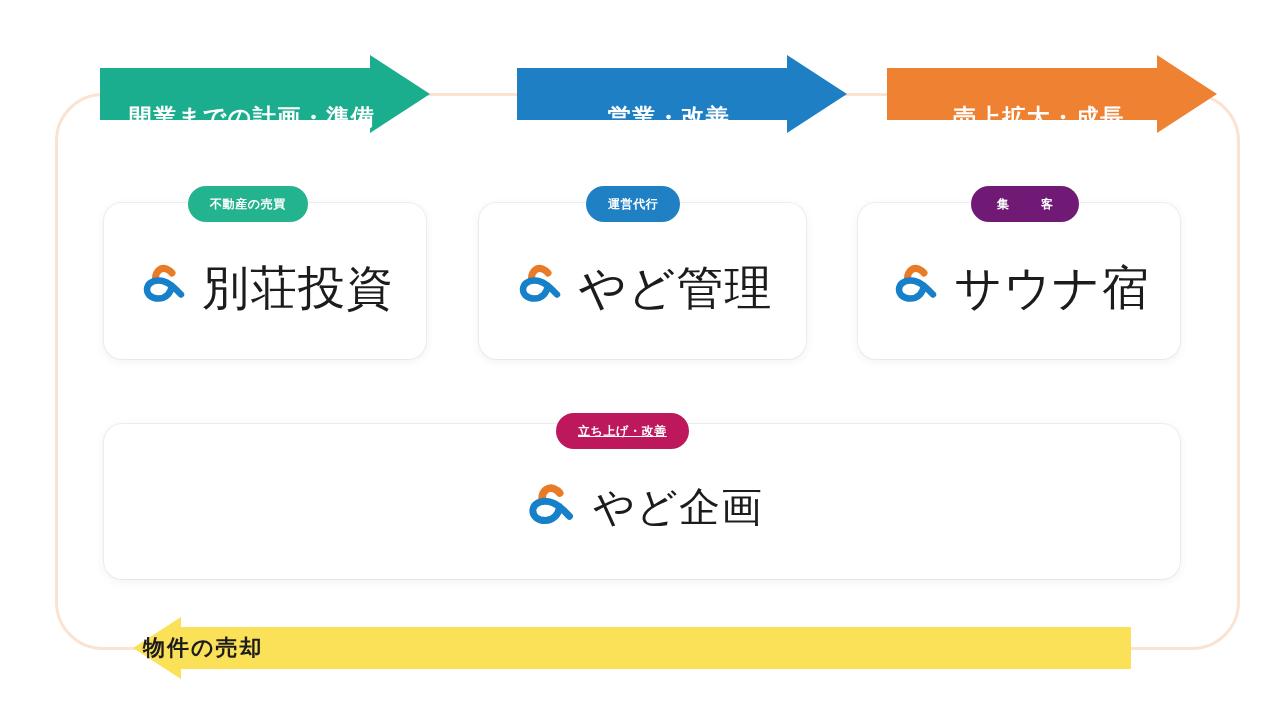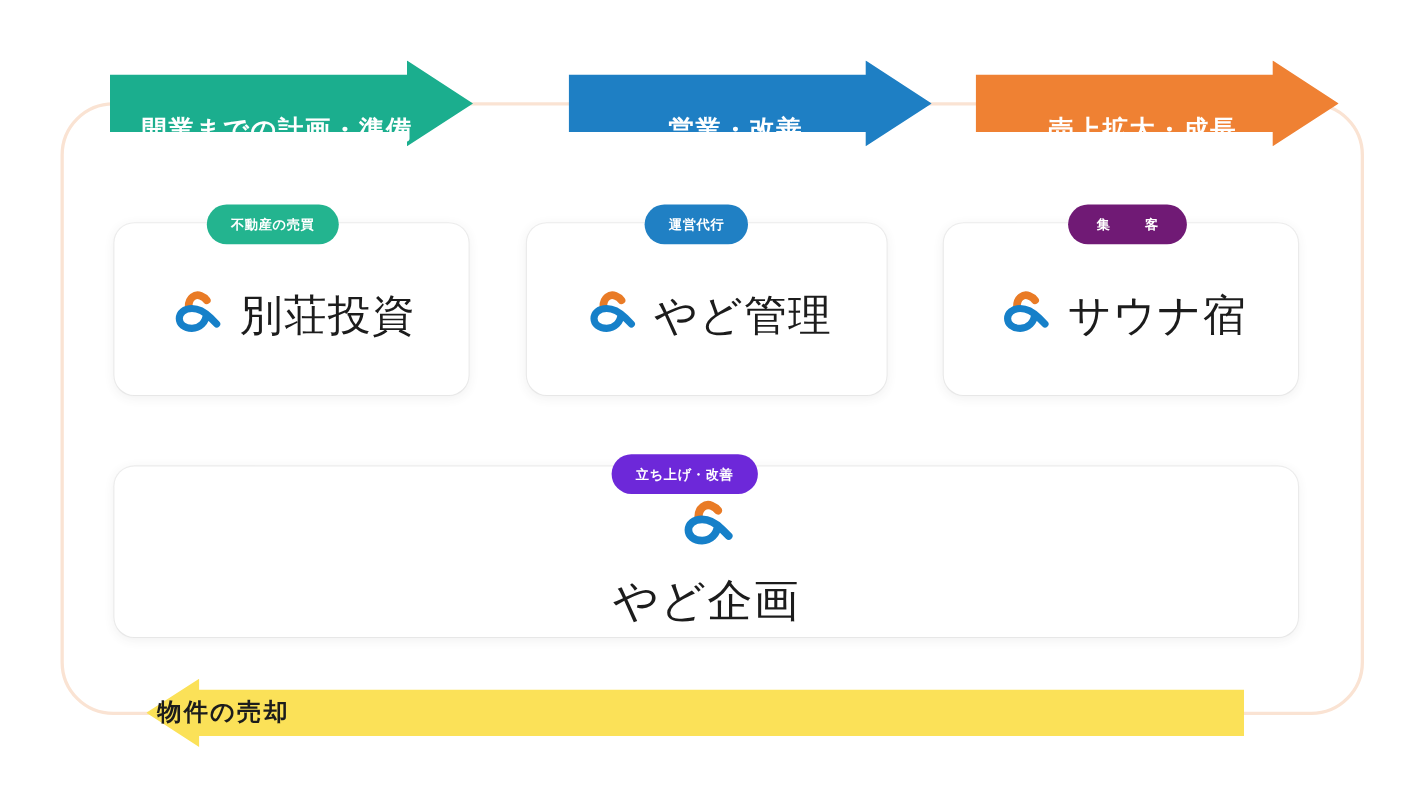--- a/index.html
+++ b/index.html
@@ -90,39 +90,39 @@
     font-size: 12px;
     font-weight: bold;
     letter-spacing: 0.6px;
     white-space: nowrap;
     z-index: 5;
     box-sizing: border-box;
   }
   .badge-1 { left: 188px; top: 186px; background: #23B48F; }
   .badge-2 { left: 586px; top: 186px; background: #2080C4; }
   .badge-3 { left: 971px; top: 186px; background: #701a75; letter-spacing: 10px; padding-left: 26px; padding-right: 16px; }
-  .badge-wide { left: 556px; top: 413px; background: #6d28d9; }
+  .badge-wide { left: 556px; top: 413px; background: #be185d; text-decoration: underline; }
 
   
   .lockup {
     display: flex;
     align-items: center;
     gap: 14px;
     transform: translateY(6px);
   }
   .lockup .logo-mark { flex: 0 0 auto; }
   .lockup .brand-name {
-    font-size: 39px;
+    font-size: 47px;
     font-weight: 500;
     color: #1c1c1c;
     letter-spacing: 1px;
     white-space: nowrap;
     line-height: 1;
   }
-  .card-wide .lockup { gap: 16px; flex-direction: column; }
+  .card-wide .lockup { gap: 16px; }
   .card-wide .brand-name { font-size: 41px; }
 
   
   .return-arrow {
     position: absolute;
     left: 133px;
     top: 617px;
     width: 998px;
     height: 62px;
     display: flex;

